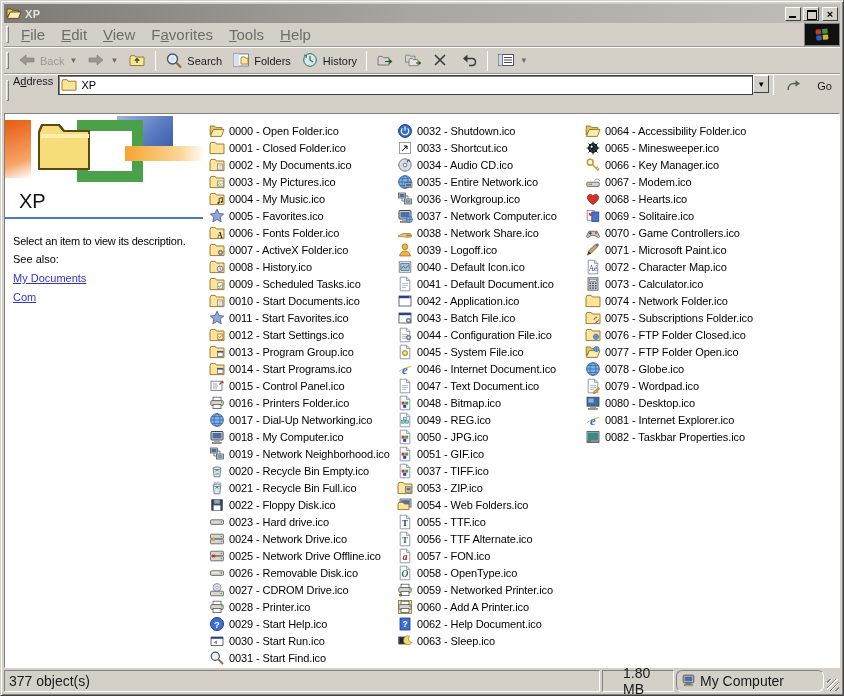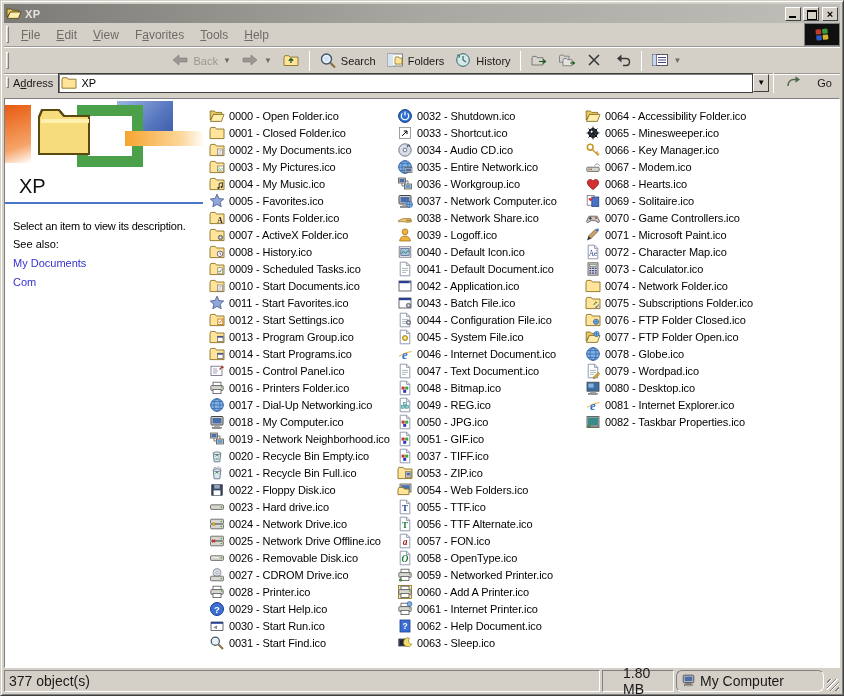--- a/index.html
+++ b/index.html
@@ -19,33 +19,33 @@
     border-top:1px solid #fff;border-left:1px solid #fff;border-right:1px solid #404040;border-bottom:1px solid #404040;
     display:flex;align-items:center;justify-content:center;font-size:10px;color:#000;position:relative;}
   .tb-btn.min::after{content:"";position:absolute;left:3px;bottom:2px;width:7px;height:2px;background:#000;}
   .tb-btn.max::after{content:"";position:absolute;left:3px;top:2px;width:8px;height:7px;border:1px solid #000;border-top:2px solid #000;}
   .tb-btn.close{margin-left:3px;font-weight:bold;font-size:11px;line-height:10px;}
   
   .menubar{height:24px;display:flex;align-items:stretch;border-bottom:1px solid #9b9992;flex:0 0 auto;}
   .menu-left{flex:1;display:flex;align-items:center;}
   .grip{width:3px;height:70%;margin:auto 4px auto 2px;
     border-top:1px solid #fff;border-left:1px solid #fff;border-right:1px solid #808080;border-bottom:1px solid #808080;}
-  .menu-item{padding:3px 8px;font-size:12px;color:#6e6c68;}
+  .menu-item{padding:3px 8px;font-size:15px;color:#6e6c68;}
   .menu-item u{text-decoration:underline;}
   .throbber{width:36px;height:100%;background:#101010;border:1px solid #808080;
     display:flex;align-items:center;justify-content:center;}
   
   .toolbar{height:27px;display:flex;align-items:center;border-bottom:1px solid #9b9992;border-top:1px solid #fff;flex:0 0 auto;}
   .tbtn{display:flex;align-items:center;gap:4px;padding:2px 5px;font-size:11px;color:#1a1a1a;height:24px;}
   .tbtn.disabled{color:#9a9893;}
   .tbtn .dd{font-size:8px;color:#6e6c68;margin-left:1px;}
   .tsep{width:1px;height:20px;background:#808080;border-right:1px solid #fff;margin:0 4px;}
   .ticon{width:18px;height:18px;display:inline-block;}
   
-  .addressbar{height:24px;display:flex;align-items:center;border-top:1px solid #fff;flex:0 0 auto;padding-bottom:8px;}
+  .addressbar{height:39px;display:flex;border-top:1px solid #fff;flex:0 0 auto;padding-bottom:8px;}
   .addr-label{font-size:11px;color:#1a1a1a;margin-right:5px;}
   .addr-box{flex:1;height:20px;background:#fff;border:1px solid #404040;
     box-shadow:inset 1px 1px 0 #808080;display:flex;align-items:center;padding-left:2px;}
   .addr-box .af-icon{width:16px;height:14px;margin-right:4px;}
   .addr-box .addr-value{font-size:11px;color:#000;flex:1;}
   .addr-drop{width:16px;height:18px;background:#D4D0C8;border-top:1px solid #fff;border-left:1px solid #fff;
     border-right:1px solid #404040;border-bottom:1px solid #404040;display:flex;align-items:center;justify-content:center;font-size:8px;color:#000;}
   .go-btn{display:flex;align-items:center;gap:16px;font-size:11px;color:#1a1a1a;padding:0 8px 0 8px;height:22px;}
   
   .content{flex:1;display:flex;background:#fff;border-top:1px solid #808080;border-left:1px solid #808080;
@@ -57,21 +57,21 @@
   .bn-pic{position:absolute;left:112px;top:2px;width:56px;height:36px;
     background:linear-gradient(135deg,#9db4e0,#5878c0 60%,#3a5aa8);}
   .bn-green{position:absolute;left:72px;top:6px;width:66px;height:62px;border:11px solid #4aa14a;background:#fff;}
   .bn-band{position:absolute;left:120px;top:32px;width:80px;height:15px;
     background:linear-gradient(to right,#f6a430,#fbd79a 70%,#ffffff);}
   .bn-folder{position:absolute;left:30px;top:8px;}
   .wv-title{font-size:20px;color:#111;margin:0 0 4px 14px;}
   .wv-rule{height:2px;background:#4a76c8;margin:0;}
   .wv-desc{margin:16px 8px 0 8px;letter-spacing:-0.2px;}
   .wv-seealso{margin:6px 8px 0 8px;}
-  .wv-link{display:block;margin:7px 8px 0 8px;color:#3333cc;cursor:pointer;}
+  .wv-link{display:block;margin:7px 8px 0 8px;color:#3333cc;text-decoration:underline;cursor:pointer;}
   
   .filelist{flex:1;display:flex;padding:8px 0 0 6px;align-items:flex-start;}
   .fcol{width:188px;flex:0 0 auto;}
   .frow{display:flex;align-items:center;height:17px;white-space:nowrap;}
   .frow .ficon{width:16px;height:16px;flex:0 0 auto;margin-right:4px;}
   .frow .fname{font-size:11px;color:#000;letter-spacing:-0.1px;}
   
   .statusbar{height:22px;margin-top:2px;display:flex;gap:2px;flex:0 0 auto;align-items:stretch;}
   .sb-panel{border-top:1px solid #808080;border-left:1px solid #808080;border-right:1px solid #fff;border-bottom:1px solid #fff;
     font-size:14px;color:#1a1a1a;display:flex;align-items:center;padding:0 4px;gap:4px;}
@@ -117,21 +117,21 @@
             <rect x="11.5" y="2" width="5.5" height="5" fill="#3a9a3a" rx="1"></rect>
             <rect x="5" y="8" width="5.5" height="5" fill="#2a5ac2" rx="1"></rect>
             <rect x="11.5" y="8" width="5.5" height="5" fill="#d2b22a" rx="1"></rect>
           </g>
         </svg>
     </div>
   </div>
 
   <div class="toolbar">
     <div class="grip"></div>
-    <div id="toolbar-items" style="display:flex;align-items:center;flex:1;justify-content:center;">
+    <div id="toolbar-items" style="display:flex;align-items:center;flex:1;">
         <div class="tbtn disabled">
           <span class="ticon"><svg width="18" height="16" viewBox="0 0 18 16">
               <path d="M2 8l6-5v3h8v4H8v3z" fill="#9a9893" stroke="#7a7873" stroke-width=".6"></path>
             </svg></span>
           <span>Back</span>
           <span class="dd">▼</span>
         </div>
         <div class="tbtn disabled">
           <span class="ticon"><svg width="18" height="16" viewBox="0 0 18 16">
               <path d="M16 8l-6-5v3H2v4h8v3z" fill="#9a9893" stroke="#7a7873" stroke-width=".6"></path>
@@ -763,30 +763,20 @@
                 <rect x="1.5" y="1.5" width="13" height="13" fill="#F2E2A0" stroke="#8A7324" stroke-width=".8"></rect>
                 <rect x="4" y="2.2" width="8" height="3.6" fill="#fff" stroke="#555" stroke-width=".8"></rect>
                 <rect x="1.8" y="5.6" width="12.4" height="4.8" rx="1" fill="#D9D6CF" stroke="#555" stroke-width=".8"></rect>
                 <rect x="4" y="9.4" width="8" height="4.2" fill="#fff" stroke="#555" stroke-width=".8"></rect>
                 <circle cx="12.6" cy="7" r=".7" fill="#3a3"></circle>
               </svg></span>
             <span class="fname">0060 - Add A Printer.ico</span>
           </div>
           <div class="frow">
             <span class="ficon"><svg width="16" height="16" viewBox="0 0 16 16">
-                <rect x="4" y="2.2" width="8" height="3.6" fill="#fff" stroke="#555" stroke-width=".8"></rect>
-                <rect x="1.8" y="5.6" width="12.4" height="4.8" rx="1" fill="#D9D6CF" stroke="#555" stroke-width=".8"></rect>
-                <rect x="4" y="9.4" width="8" height="4.2" fill="#fff" stroke="#555" stroke-width=".8"></rect>
-                <circle cx="12.6" cy="7" r=".7" fill="#3a3"></circle>
-                <circle cx="12.5" cy="3" r="2.4" fill="#7FB2E5" stroke="#2F5FA3" stroke-width=".7"></circle>
-              </svg></span>
-            <span class="fname">0061 - Internet Printer.ico</span>
-          </div>
-          <div class="frow">
-            <span class="ficon"><svg width="16" height="16" viewBox="0 0 16 16">
                 <rect x="3" y="2" width="10" height="12" fill="#3B6FD4" stroke="#1D3E8F" stroke-width=".8"></rect>
                 <text x="8" y="11.4" font-size="8.5" font-weight="bold" fill="#fff" text-anchor="middle" font-family="Liberation Sans">?</text>
               </svg></span>
             <span class="fname">0062 - Help Document.ico</span>
           </div>
           <div class="frow">
             <span class="ficon"><svg width="16" height="16" viewBox="0 0 16 16">
                 <rect x="1.8" y="4" width="9" height="7" fill="#3B4A68" stroke="#222" stroke-width=".7"></rect>
                 <rect x="3" y="5.2" width="6.6" height="4.6" fill="#223"></rect>
                 <path d="M12.6 3.2a4.4 4.4 0 1 0 2.3 6.2A3.6 3.6 0 0 1 12.6 3.2z" fill="#F4DB6C" stroke="#9a8520" stroke-width=".7"></path>

